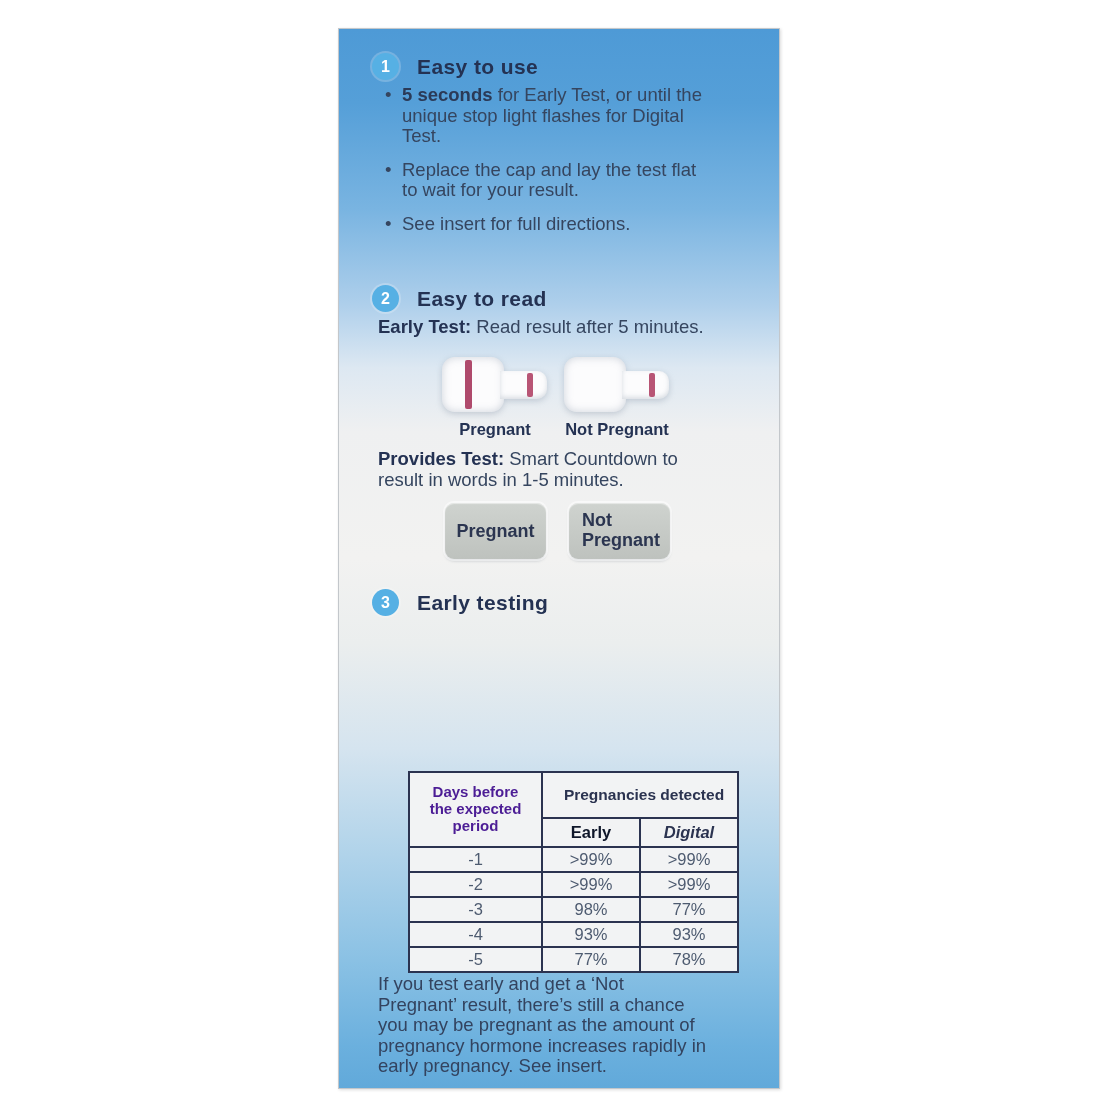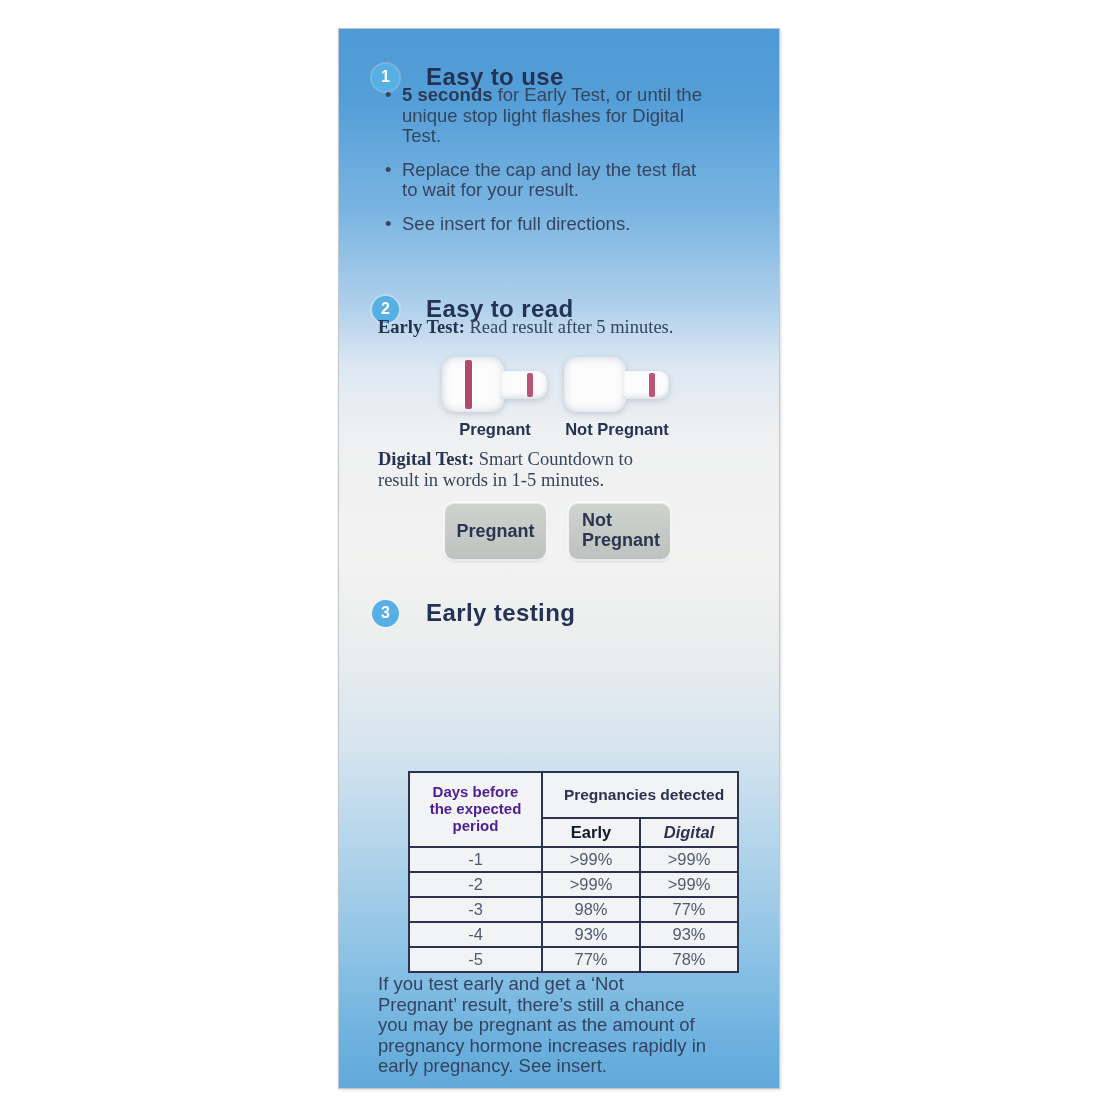--- a/index.html
+++ b/index.html
@@ -21,31 +21,31 @@
   .abs{position:absolute;}
   .h-row{display:flex;align-items:center;gap:11px;left:33px;}
   .badge{
     width:27px;height:27px;border-radius:50%;
     color:#ffffff;font-weight:bold;font-size:16px;
     display:flex;align-items:center;justify-content:center;
     box-shadow:0 0 0 2px rgba(255,255,255,0.22);
     flex:0 0 auto;
   }
   .h-title{
-    font-size:24px;font-weight:800;letter-spacing:0.4px;
-    margin:16px;line-height:1;
+    font-size:21px;font-weight:800;letter-spacing:0.4px;
+    margin:7px;line-height:1;
   }
   .body-text{
     font-size:18.5px;line-height:20.5px;
     white-space:pre-line;margin:0;
   }
   .bullets{list-style:none;margin:0;padding:0;left:46px;width:350px;}
   .bullets li{position:relative;padding-left:17px;margin-bottom:13px;}
   .dot{position:absolute;left:0;top:0;font-size:18.5px;line-height:20.5px;}
-  .cap{left:39px;width:360px;font-family:Liberation Serif, serif;}
+  .cap{left:39px;width:360px;}
   .bold-lead{font-weight:bold;}
   .strips{left:0;top:328px;width:440px;height:90px;}
   .strip-wrap{position:absolute;width:112px;text-align:center;}
   .strip{position:relative;width:106px;height:56px;margin:0 auto;
     filter:drop-shadow(0 2px 3px rgba(120,135,155,0.35));}
   .strip-body{position:absolute;left:0;top:0;width:62px;height:55px;
     background:#fcfcfd;border-radius:13px;
     box-shadow:inset 0 0 8px rgba(150,162,178,0.45);}
   .strip-neck{position:absolute;left:58px;top:14px;width:47px;height:28px;
     background:#fcfcfd;border-radius:0 10px 10px 0;
@@ -118,21 +118,21 @@
     <div class="strip-wrap" style="left:222px;">
       <div class="strip">
         <div class="strip-body"></div>
         <div class="strip-neck"></div>
         <div class="line line-thin" style="background:#b85575;"></div>
       </div>
       <div class="strip-label" style="color:#243253;">Not Pregnant</div>
     </div>
   </div>
 
-  <p class="abs body-text cap" style="top:420px;color:#35455f;"><span class="bold-lead" style="color:#243253;">Digital Test:</span><span> Smart Countdown to
+  <p class="abs body-text cap" style="top:420px;color:#35455f;"><span class="bold-lead" style="color:#243253;">Provides Test:</span><span> Smart Countdown to
 result in words in 1-5 minutes.</span></p>
 
   <div class="abs screens">
     <div class="screen screen-1" style="color:#2b3550;">Pregnant</div>
     <div class="screen screen-2" style="color:#2b3550;">Not
 Pregnant</div>
   </div>
 
   <div class="abs h-row" style="top:556px;">
     <span class="badge" style="background:#56b0e4;">3</span>

